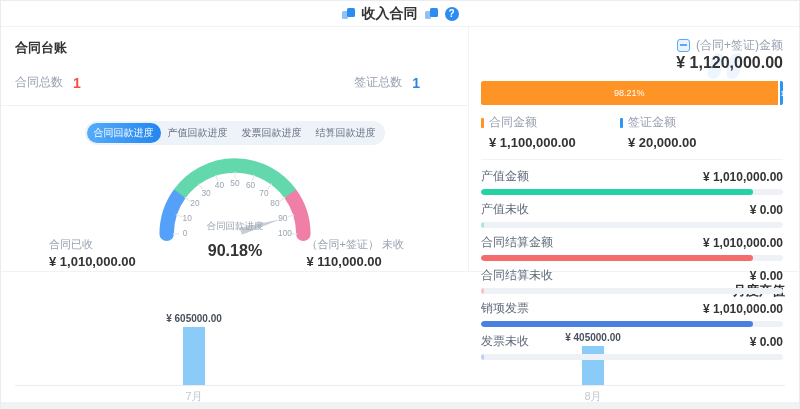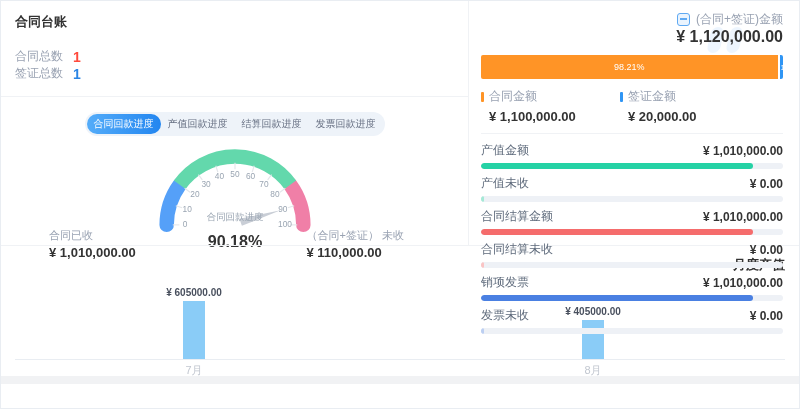--- a/index.html
+++ b/index.html
@@ -17,21 +17,21 @@
   .help { width:14px; height:14px; border-radius:50%; background:#2d8cf0; color:#fff; font-size:10px; line-height:14px; text-align:center; font-weight:bold; cursor:pointer; }
 
   
   .main { display:flex; height:244px; flex:0 0 auto; }
   .left { width:468px; border-right:1px solid #f0f2f5; position:relative; }
   .right { flex:1; padding:10px 16px 0 12px; position:relative; }
 
   
   .ledger { padding:12px 14px 14px; border-bottom:1px solid #f0f2f5; }
   .ledger-title { font-size:13px; font-weight:bold; margin-bottom:17px; }
-  .ledger-stats { display:flex; justify-content:space-between; padding-right:34px;flex-direction:column; }
+  .ledger-stats { display:flex; justify-content:space-between; padding-right:34px; }
   .stat { display:flex; align-items:center; gap:10px; }
   .stat-label { font-size:12px; color:#99a2b2; }
   .stat-num { font-size:14px; font-weight:bold; }
 
   
   .tabs { margin:15px auto 0; width:max-content; background:#eef3f9; border-radius:12px; display:flex; align-items:center; padding:2px; }
   .tab { font-size:10px; color:#677083; padding:3px 7px; border-radius:10px; cursor:pointer; white-space:nowrap; }
   .tab.active { background:linear-gradient(90deg,#54acf9,#2386f0); color:#fff; }
 
   
@@ -82,20 +82,32 @@
   
   .tick { font-size:7.5px; fill:#9aa5b2; text-anchor:middle; }
   .gtitle { font-size:8.5px; fill:#9aa5b2; text-anchor:middle; }
   .gvalue { font-size:14.5px; fill:#333; font-weight:bold; text-anchor:middle; }
 </style>
 </head>
 <body>
 
 <div class="card">
 
+  <div class="hd">
+    <span class="mini-ic">
+        <i class="a"></i>
+        <i class="b"></i>
+      </span>
+    <span class="hd-title">收入合同</span>
+    <span class="mini-ic">
+        <i class="a"></i>
+        <i class="b"></i>
+      </span>
+    <span class="help">?</span>
+  </div>
 
   <div class="main">
 
     <div class="left">
       <div class="ledger">
         <div class="ledger-title">合同台账</div>
         <div class="ledger-stats">
           <div class="stat">
             <span class="stat-label">合同总数</span>
             <span class="stat-num" style="color: rgb(255, 74, 60);">1</span>
@@ -103,22 +115,22 @@
           <div class="stat">
             <span class="stat-label">签证总数</span>
             <span class="stat-num" style="color: rgb(43, 133, 228);">1</span>
           </div>
         </div>
       </div>
 
       <div class="tabs">
         <span class="tab active">合同回款进度</span>
         <span class="tab">产值回款进度</span>
+        <span class="tab">发票回款进度</span>
         <span class="tab">结算回款进度</span>
-        <span class="tab">发票回款进度</span>
       </div>
 
       <div class="gauge-wrap">
         <svg width="200" height="116" viewBox="0 0 180 104">
 
           <path d="M 28.5 78 A 61.5 61.5 0 0 1 40.25 41.85" stroke="#55a0f8" stroke-width="13" fill="none" stroke-linecap="round"></path>
           <path d="M 139.75 41.85 A 61.5 61.5 0 0 1 151.5 78" stroke="#f07fa7" stroke-width="13" fill="none" stroke-linecap="round"></path>
           <path d="M 40.25 41.85 A 61.5 61.5 0 0 1 139.75 41.85" stroke="#63d8ac" stroke-width="13" fill="none" stroke-linecap="butt"></path>
 
           <g stroke="#e3e6ea" stroke-width="1">

